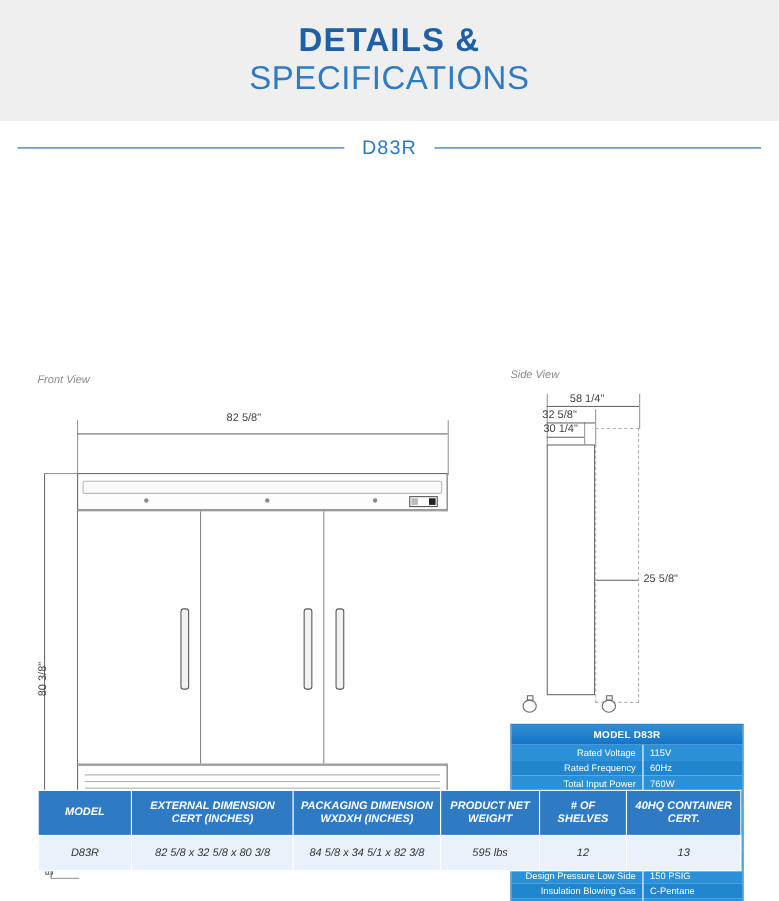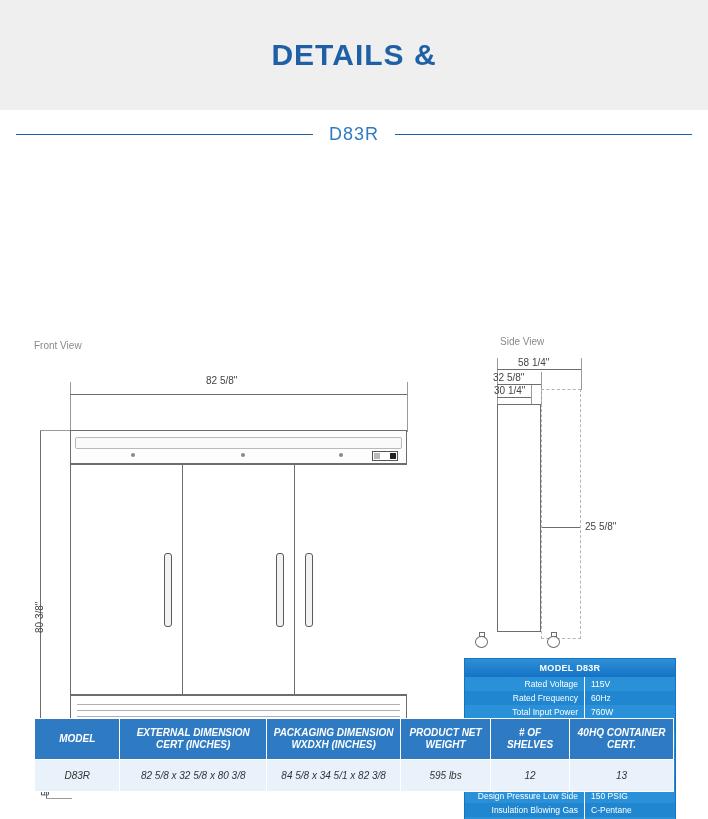--- a/index.html
+++ b/index.html
@@ -51,23 +51,24 @@
     font-size: 18px;
     color: #2e7bc4;
     letter-spacing: 1px;
   }
   .content { position: relative; height: 560px; }
 
   .view-label {
     position: absolute;
     font-size: 10px;
     color: #8a8a8a;
+    font-style: italic;
   }
   #front-view-label { left: 34px; top: 182px; }
-  #side-view-label { left: 464px; top: 178px; margin-left: 36px; }
+  #side-view-label { left: 464px; top: 178px; }
   .ln { position: absolute; background: #6d6d6d; }
   .ln.h { height: 1px; }
   .ln.v { width: 1px; }
   .ln.thin { background: #9a9a9a; }
   .dim-text {
     position: absolute;
     font-size: 10px;
     color: #444;
     white-space: nowrap;
   }
@@ -197,20 +198,21 @@
     border:1px solid #ffffff;
     padding: 10px 4px;
     text-align:center;
   }
 </style>
 </head>
 <body>
 
 <div class="header">
   <div class="line1">DETAILS &amp;</div>
+  <div class="line2">SPECIFICATIONS</div>
 </div>
 
 <div class="model-band">
   <div class="rule"></div>
   <div class="model-name">D83R</div>
   <div class="rule"></div>
 </div>
 
 <div class="content">
 

